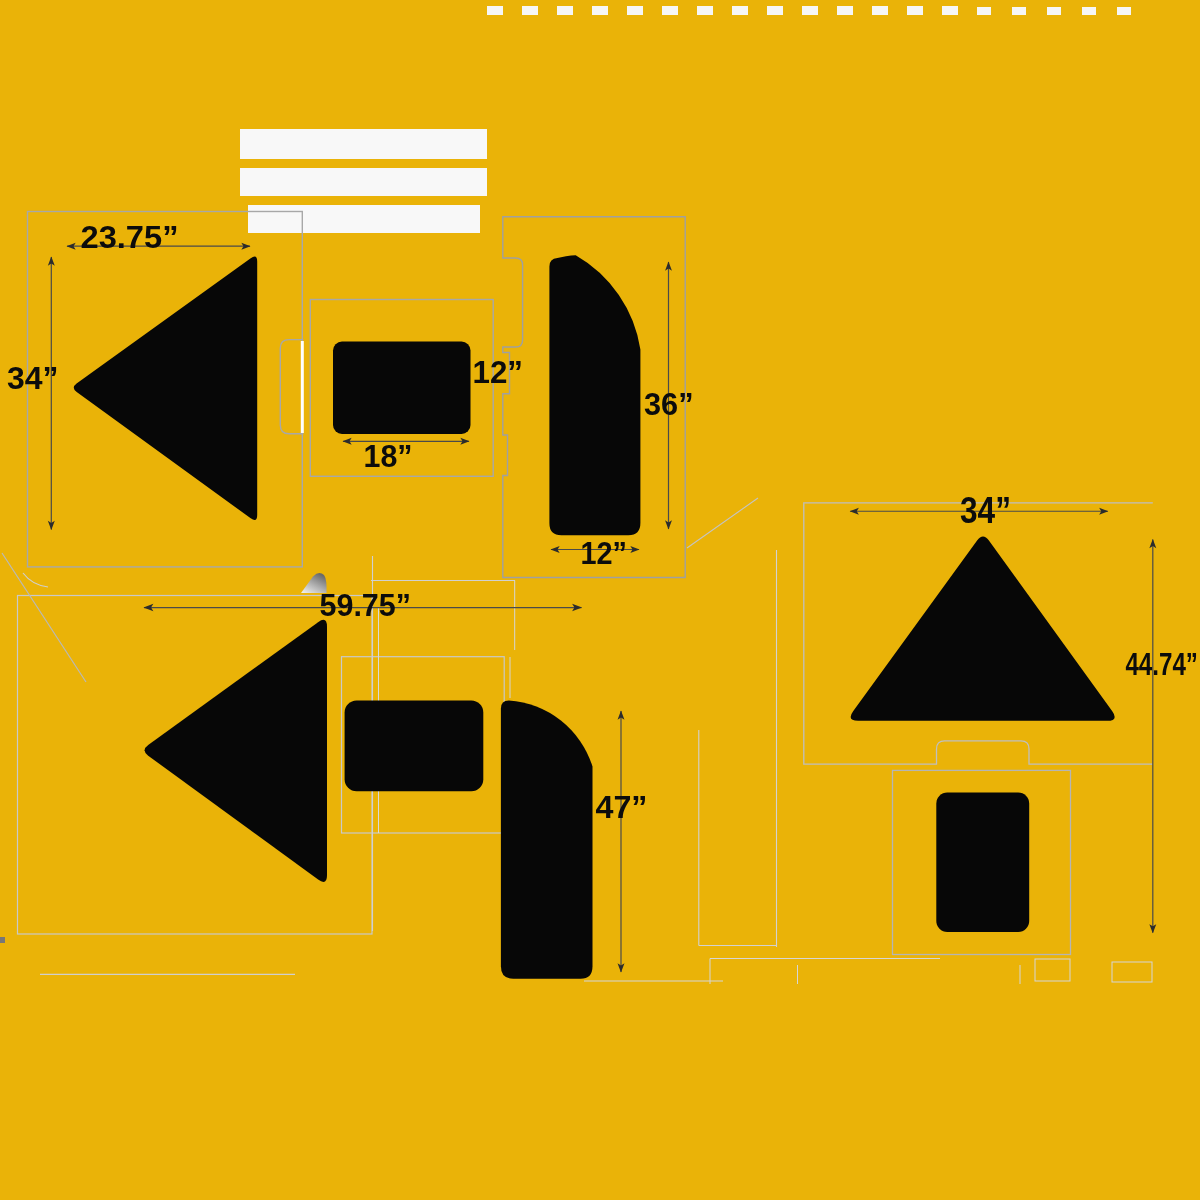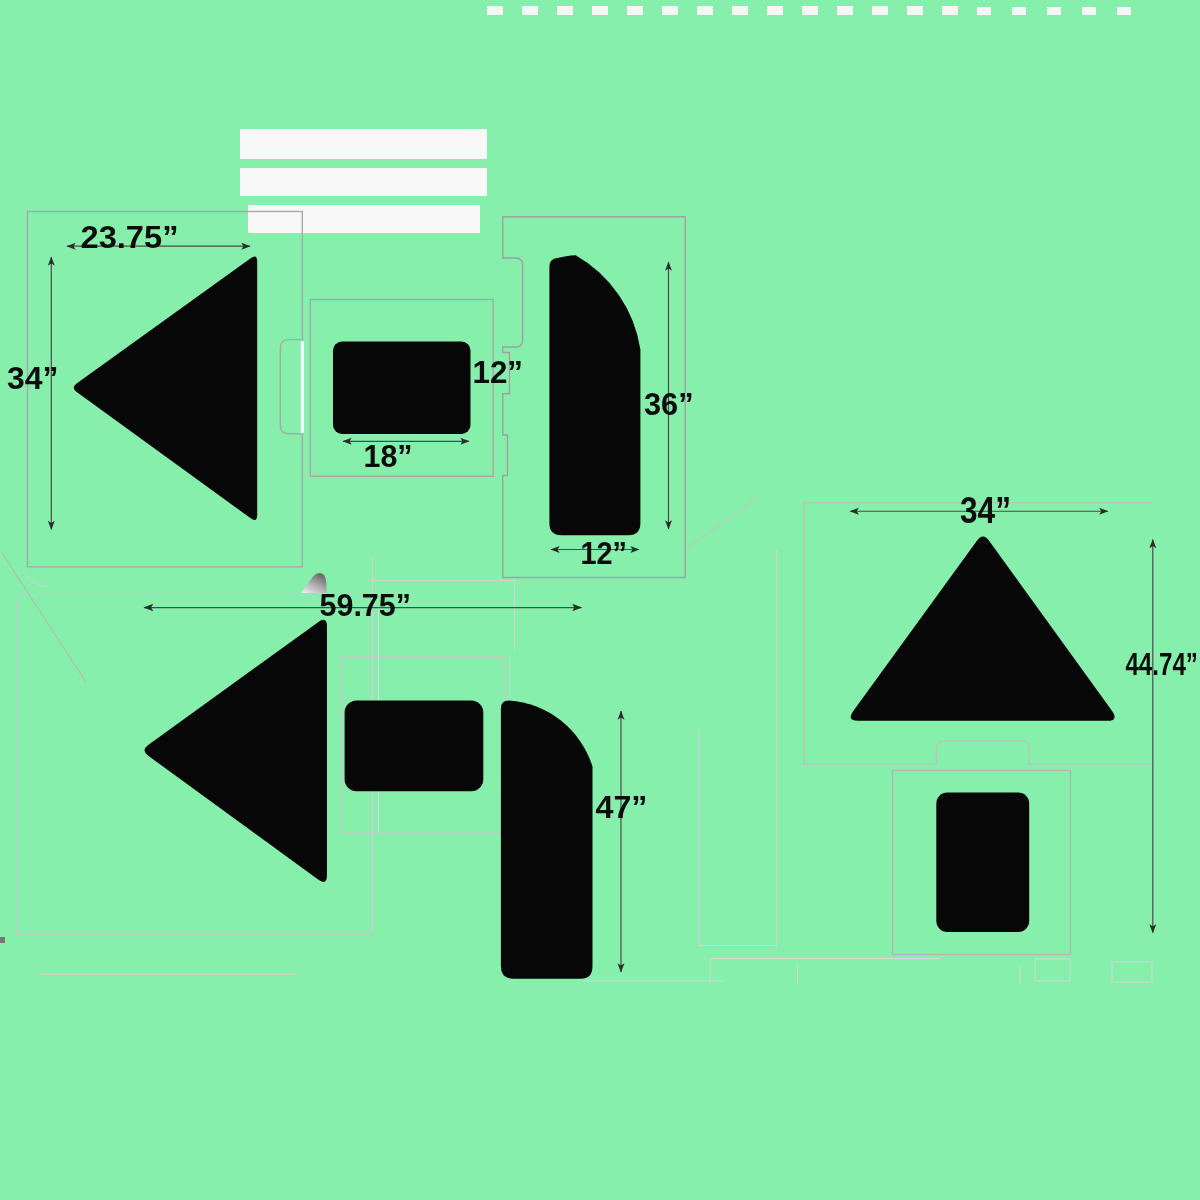--- a/index.html
+++ b/index.html
@@ -1,16 +1,16 @@
 <!DOCTYPE html>
 <html><head>
 <meta charset="utf-8">
 <style>
   html,body{margin:0;padding:0;background:#ffffff;}
-  #page{position:relative;width:1200px;height:1200px;background:#86efac;overflow:hidden;
+  #page{position:relative;width:1200px;height:1200px;background:#eab308;overflow:hidden;
         font-family:"Liberation Sans", sans-serif;}
   svg{position:absolute;left:0;top:0;}
   text{font-family:"Liberation Sans", sans-serif;font-weight:bold;font-size:32px;fill:#0c0c0c;}
 </style>
 </head>
 <body>
 
 <div id="page">
 <svg width="1200" height="1200" viewBox="0 0 1200 1200">
   <defs>

